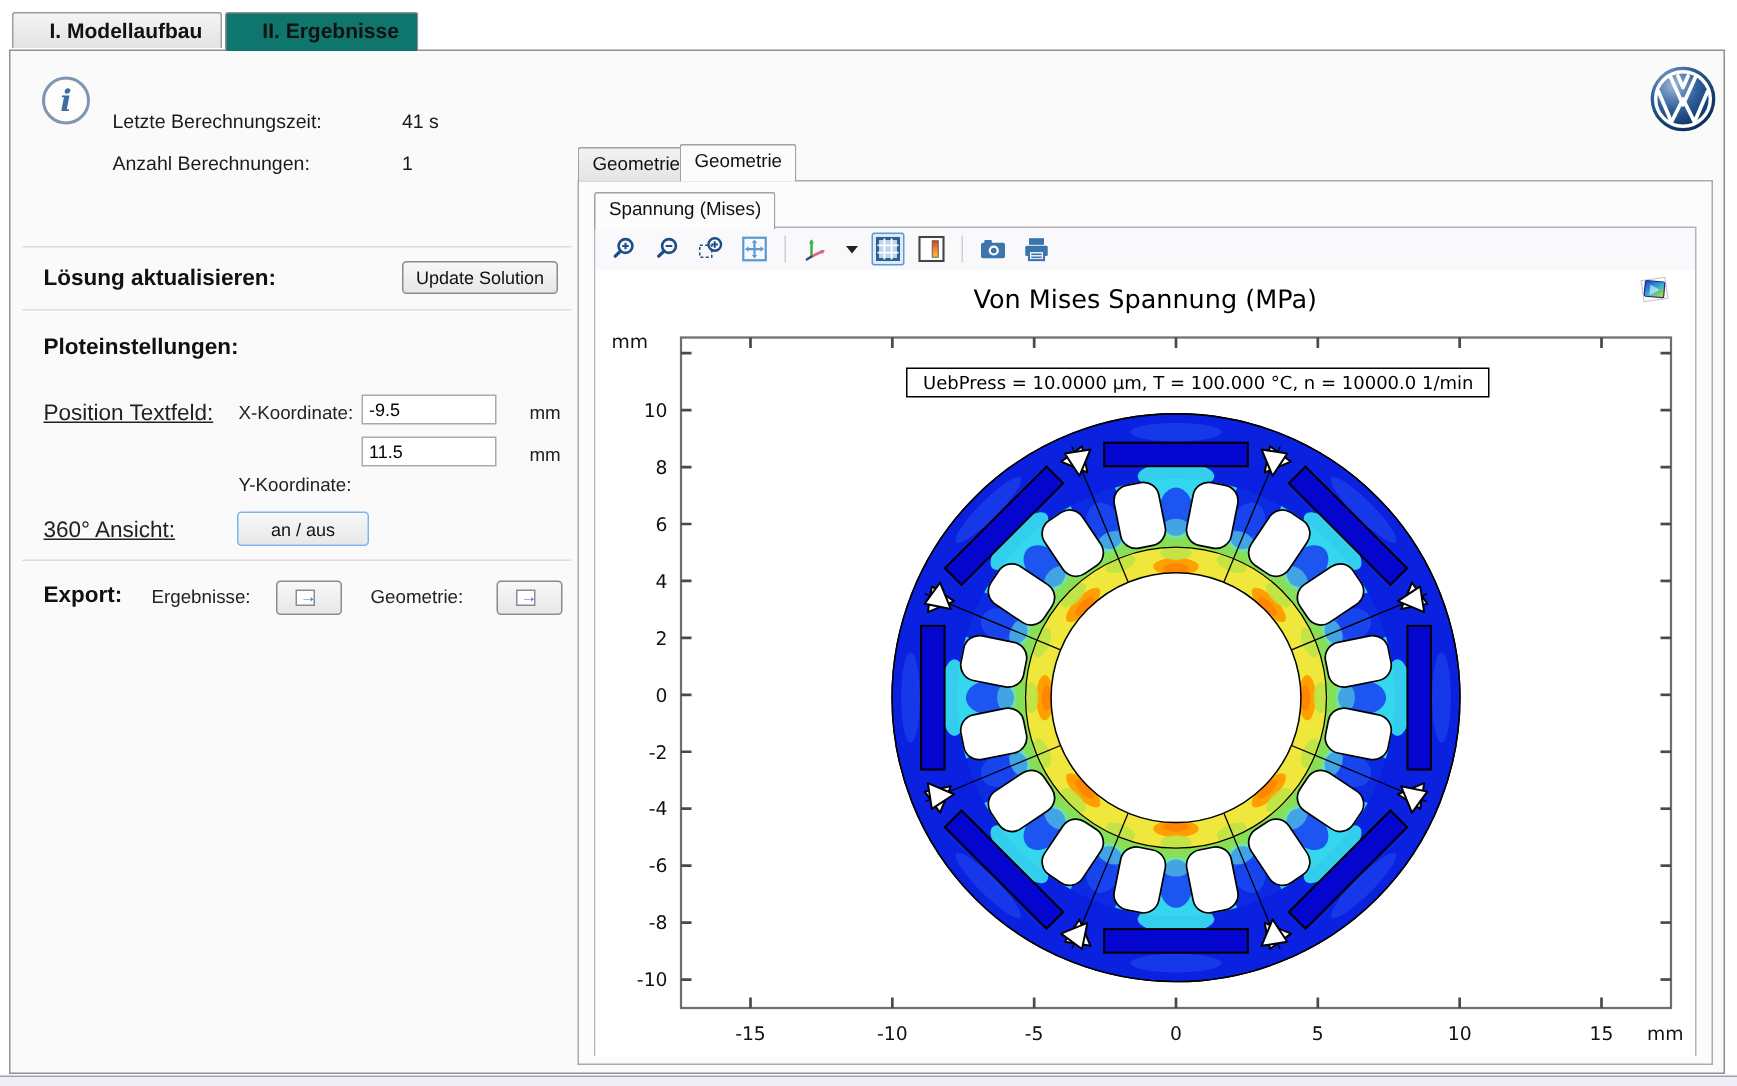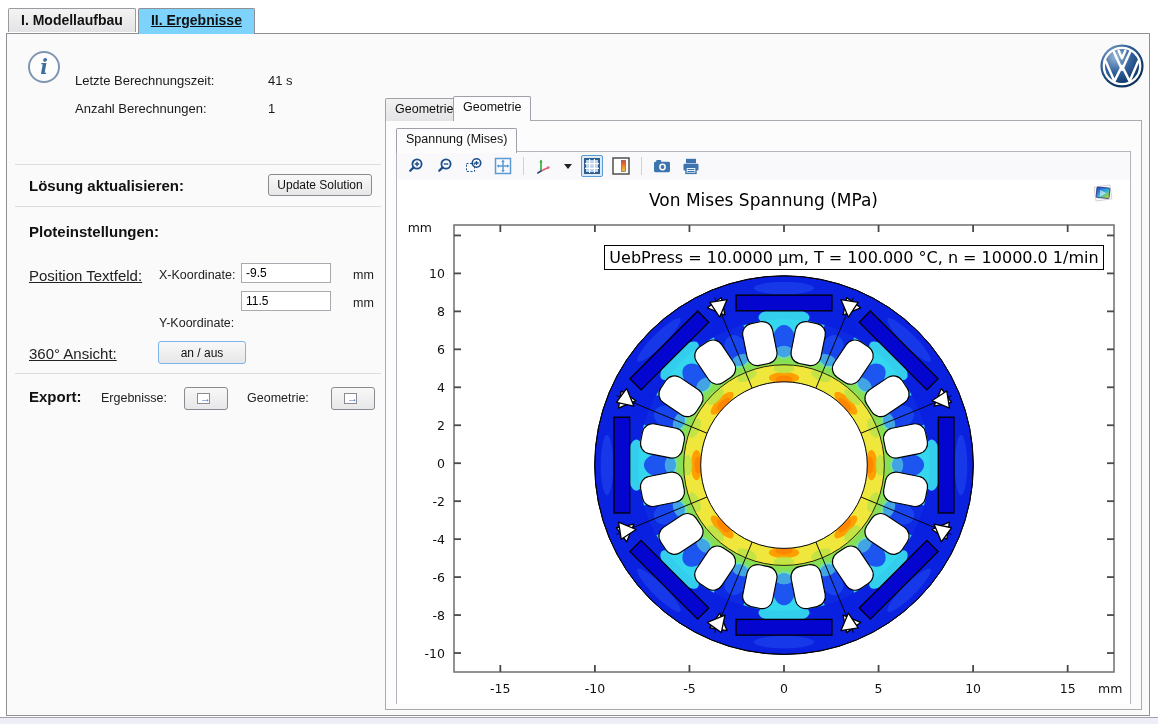--- a/index.html
+++ b/index.html
@@ -1,23 +1,23 @@
 <!DOCTYPE html>
 <html><head>
 <meta charset="utf-8">
 <style>
   * { margin:0; padding:0; box-sizing:border-box; }
   html,body { width:1158px; height:724px; background:#fff; font-family:"Liberation Sans",sans-serif; overflow:hidden; }
 
   
   .win-tabs { position:absolute; left:8px; top:8px; display:flex; z-index:5; }
-  .win-tab { height:24px; padding:3px 12px 0 12px; font-size:14px; font-weight:bold; color:#111;
+  .win-tab { height:24px; padding:3px 12px 0 24px; font-size:14px; font-weight:bold; color:#111;
              border:1px solid #9a9aa0; border-bottom:none; border-radius:2px 2px 0 0; margin-right:2px;
              background:linear-gradient(#f4f4f4,#e3e3e5); cursor:default; }
-  .win-tab.active { height:26px; background:#7dd3fc; border-color:#8f8f95; position:relative; z-index:6;text-decoration:underline; }
+  .win-tab.active { height:26px; background:#0f766e; border-color:#8f8f95; position:relative; z-index:6; }
 
   
   .content { position:absolute; left:6px; top:33px; width:1144px; height:683px;
              border:1px solid #8f8f95; background:#fafafb; }
   .bottom-strip { position:absolute; left:0; top:717px; width:1158px; height:7px;
                   background:#edeef6; border-top:1px solid #a2a2ac; }
 
   
   .info-circle { position:absolute; left:21px; top:17px; width:32px; height:32px; border:2px solid #7f95b2;
                  border-radius:50%; color:#3e6e9e; font-family:"DejaVu Serif",serif; font-style:italic;
@@ -52,22 +52,22 @@
   .toolbar { position:absolute; left:0; top:0; width:733px; height:28px; background:#f9f9fb;
              display:flex; align-items:center; padding-left:8px; gap:7px; }
   .tbtn { width:22px; height:22px; display:flex; align-items:center; justify-content:center; cursor:default; }
   .tsep { width:1px; height:18px; background:#d0d0d6; margin:0 2px; }
   .tbtn.active-tool { border:1px solid #5b9bd5; background:#dce9f7; border-radius:2px; }
   .caret { width:0; height:0; border-left:4px solid transparent; border-right:4px solid transparent;
            border-top:5px solid #222; }
   .canvas { position:absolute; left:0; top:28px; width:733px; height:524px; background:#fff; }
   .plot-title { position:absolute; left:0; top:10px; width:733px; text-align:center;
                 font-family:"DejaVu Sans",sans-serif; font-size:17px; color:#000; }
-  .annotation { position:absolute; border:1.6px solid #000; background:#fff; padding:2px 4px;
-                font-family:"DejaVu Sans",sans-serif; font-size:16px; color:#000; white-space:nowrap; }
+  .annotation { position:absolute; border:1.6px solid #000; background:#fff; padding:2px 10px;
+                font-family:"DejaVu Sans",sans-serif; font-size:12px; color:#000; white-space:nowrap; }
   .plot-group-icon { position:absolute; left:695px; top:2px; width:22px; height:22px; }
   svg text { font-family:"DejaVu Sans",sans-serif; fill:#111; }
 </style>
 </head>
 <body>
 
 <div class="win-tabs">
   <div class="win-tab">I. Modellaufbau</div>
   <div class="win-tab active">II. Ergebnisse</div>
 </div>

